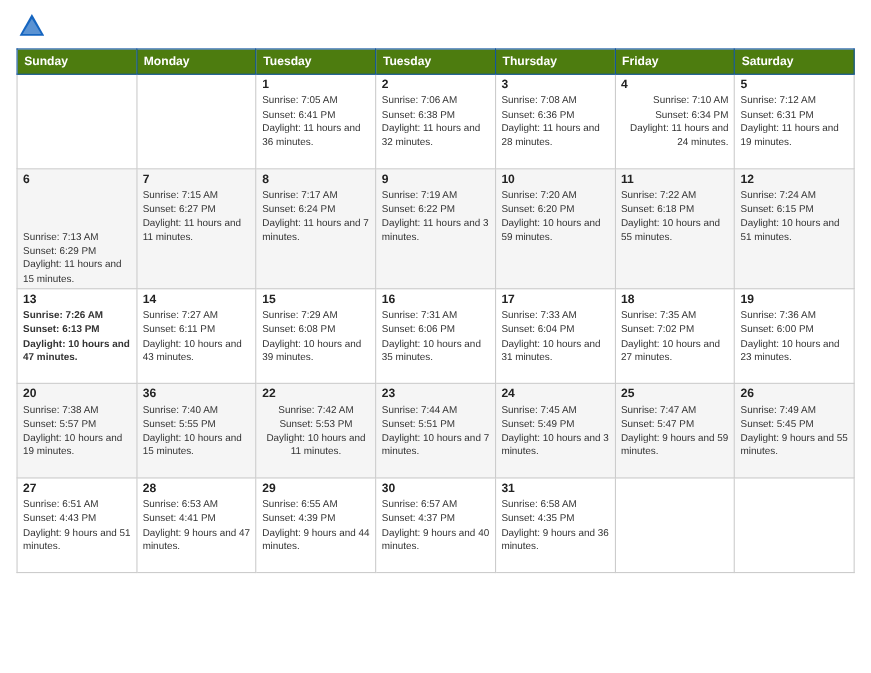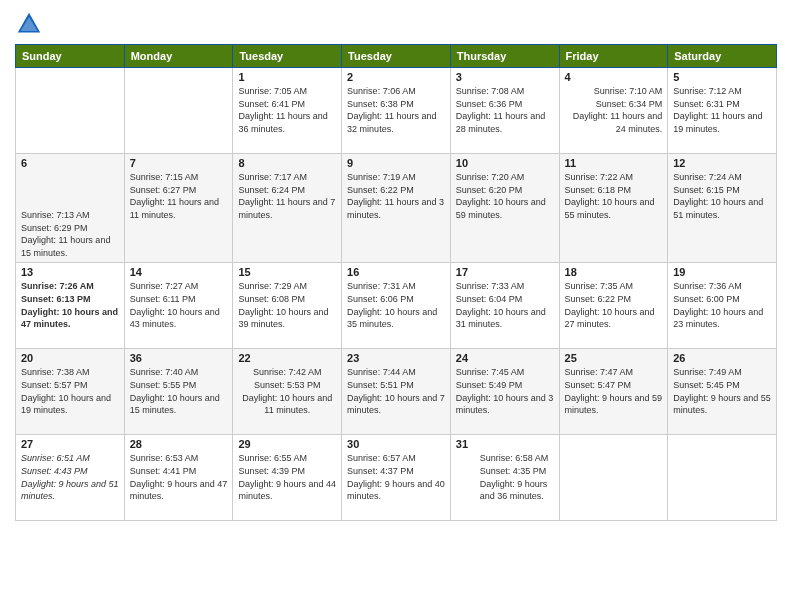--- a/index.html
+++ b/index.html
@@ -232,21 +232,21 @@
           </td>
           <td>
             <span class="day-num">17</span>
             <div class="day-info" style="white-space: pre-line;">Sunrise: 7:33 AM
 Sunset: 6:04 PM
 Daylight: 10 hours and 31 minutes.</div>
           </td>
           <td>
             <span class="day-num">18</span>
             <div class="day-info" style="white-space: pre-line;">Sunrise: 7:35 AM
-Sunset: 6:22 PM
+Sunset: 7:02 PM
 Daylight: 10 hours and 27 minutes.</div>
           </td>
           <td>
             <span class="day-num">19</span>
             <div class="day-info" style="white-space: pre-line;">Sunrise: 7:36 AM
 Sunset: 6:00 PM
 Daylight: 10 hours and 23 minutes.</div>
           </td>
         </tr>
         <tr>
@@ -289,21 +289,21 @@
           <td>
             <span class="day-num">26</span>
             <div class="day-info" style="white-space: pre-line;">Sunrise: 7:49 AM
 Sunset: 5:45 PM
 Daylight: 9 hours and 55 minutes.</div>
           </td>
         </tr>
         <tr>
           <td>
             <span class="day-num">27</span>
-            <div class="day-info" style="white-space: pre-line; font-style: italic;">Sunrise: 6:51 AM
+            <div class="day-info" style="white-space: pre-line;">Sunrise: 6:51 AM
 Sunset: 4:43 PM
 Daylight: 9 hours and 51 minutes.</div>
           </td>
           <td>
             <span class="day-num">28</span>
             <div class="day-info" style="white-space: pre-line;">Sunrise: 6:53 AM
 Sunset: 4:41 PM
 Daylight: 9 hours and 47 minutes.</div>
           </td>
           <td>
@@ -313,21 +313,21 @@
 Daylight: 9 hours and 44 minutes.</div>
           </td>
           <td>
             <span class="day-num">30</span>
             <div class="day-info" style="white-space: pre-line;">Sunrise: 6:57 AM
 Sunset: 4:37 PM
 Daylight: 9 hours and 40 minutes.</div>
           </td>
           <td>
             <span class="day-num">31</span>
-            <div class="day-info" style="white-space: pre-line; margin-left: 24px;">Sunrise: 6:58 AM
+            <div class="day-info" style="white-space: pre-line;">Sunrise: 6:58 AM
 Sunset: 4:35 PM
 Daylight: 9 hours and 36 minutes.</div>
           </td>
           <td class="empty-cell"></td>
           <td class="empty-cell"></td>
         </tr>
       </tbody>
   </table>
 </div>
 

